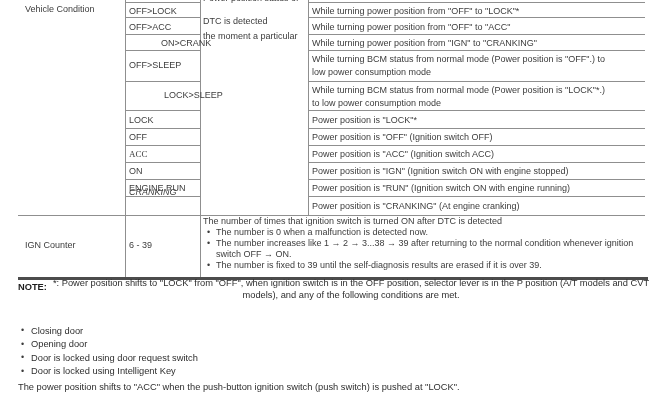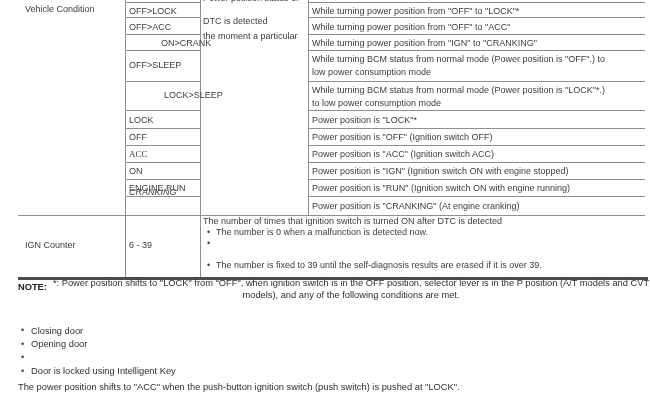--- a/index.html
+++ b/index.html
@@ -86,29 +86,31 @@
   <div class="t" style="left:312px; top:182.5px;">Power position is "RUN" (Ignition switch ON with engine running)</div>
   <div class="t" style="left:312px; top:201px;">Power position is "CRANKING" (At engine cranking)</div>
 
   <div class="t" style="left:25px; top:240px;">IGN Counter</div>
   <div class="t" style="left:129px; top:240px;">6 - 39</div>
   <div class="ign-text" style="left:203px; top:215.5px; white-space:nowrap;">The number of times that ignition switch is turned ON after DTC is detected</div>
 
   <div class="bullet-dot" style="left:207px; top:226.5px;">•</div>
   <div class="ign-text" style="left:216px; top:226.5px; width:424px;">The number is 0 when a malfunction is detected now.</div>
   <div class="bullet-dot" style="left:207px; top:237.5px;">•</div>
+  <div class="ign-text" style="left:216px; top:237.5px; width:424px;">The number increases like 1 → 2 → 3...38 → 39 after returning to the normal condition whenever ignition switch OFF → ON.</div>
   <div class="bullet-dot" style="left:207px; top:259.5px;">•</div>
   <div class="ign-text" style="left:216px; top:259.5px; width:424px;">The number is fixed to 39 until the self-diagnosis results are erased if it is over 39.</div>
 
   <div class="note note-b" style="left:18px; top:281px;">NOTE:</div>
   <div class="note" style="left:18px; top:277px; width:632px;margin-left:17px;">*: Power position shifts to "LOCK" from "OFF", when ignition switch is in the OFF position, selector lever is in the P position (A/T models and CVT models), and any of the following conditions are met.</div>
 
   <div class="bullet-dot" style="left:21px; top:325px;">•</div>
   <div class="note" style="left:31px; top:324.5px;">Closing door</div>
   <div class="bullet-dot" style="left:21px; top:338.5px;">•</div>
   <div class="note" style="left:31px; top:338px;">Opening door</div>
   <div class="bullet-dot" style="left:21px; top:352px;">•</div>
+  <div class="note" style="left:31px; top:351.5px;">Door is locked using door request switch</div>
   <div class="bullet-dot" style="left:21px; top:365.5px;">•</div>
   <div class="note" style="left:31px; top:365px;">Door is locked using Intelligent Key</div>
 
   <div class="note" style="left:18px; top:380.5px;">The power position shifts to "ACC" when the push-button ignition switch (push switch) is pushed at "LOCK".</div>
 
 </div>
 
 </body></html>

